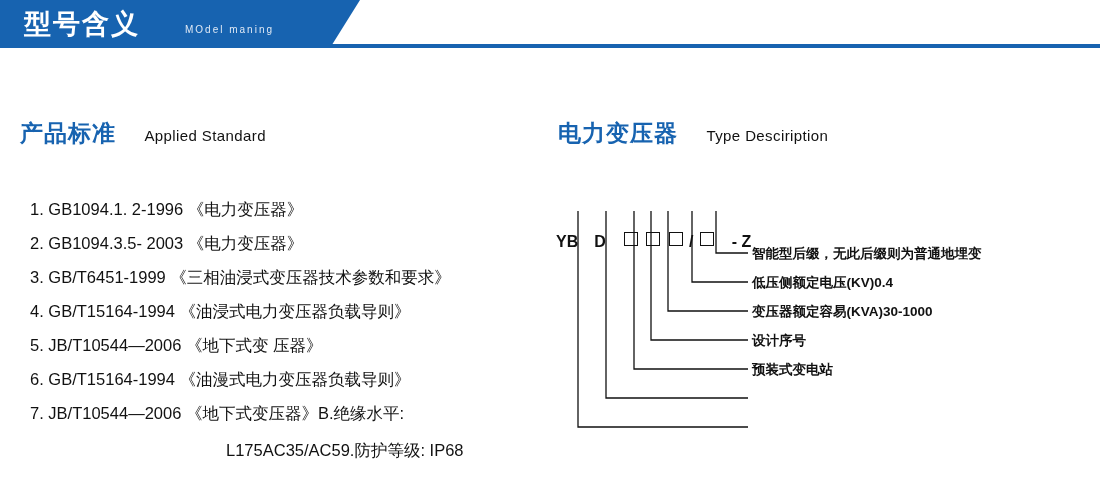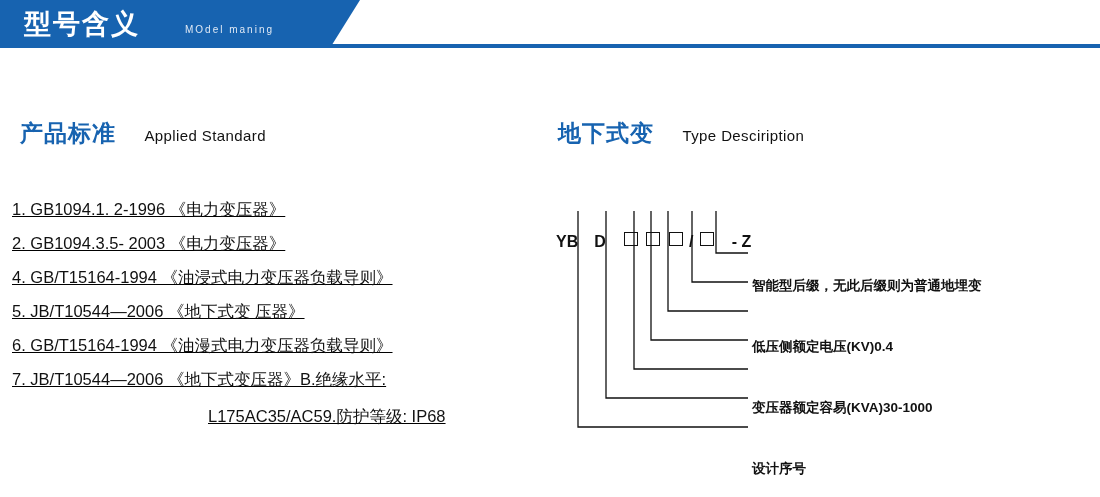--- a/index.html
+++ b/index.html
@@ -80,24 +80,23 @@
     margin-left: 24px;
     letter-spacing: 0.4px;
     vertical-align: baseline;
   }
   #sec-standard { left: 20px; top: 118px; }
   #sec-type     { left: 558px; top: 118px; }
 
   
   .std-list {
     position: absolute;
-    left: 12px;
+    left: 30px;
     top: 192px;
     width: 520px;
-    text-decoration: underline;
   }
   .std-item {
     font-size: 16.5px;
     color: #111111;
     line-height: 34px;
     white-space: nowrap;
   }
   .std-item .sub {
     display: block;
     padding-left: 196px;
@@ -140,21 +139,20 @@
     top: 54px;
     width: 340px;
   }
   .label-line {
     font-size: 13.5px;
     font-weight: bold;
     color: #111111;
     height: 29px;
     line-height: 29px;
     white-space: nowrap;
-    margin-top: 32px;
   }
 
   
   .leaders {
     position: absolute;
     left: 0;
     top: 0;
     width: 530px;
     height: 270px;
   }
@@ -170,31 +168,32 @@
 </div>
 
 <div class="sec-head" id="sec-standard">
   <span class="cn">产品标准</span>
   <span class="en">Applied Standard</span>
 </div>
 
 <div class="std-list">
   <div class="std-item">1. GB1094.1. 2-1996 《电力变压器》</div>
   <div class="std-item">2. GB1094.3.5- 2003 《电力变压器》</div>
+  <div class="std-item">3. GB/T6451-1999    《三相油浸式变压器技术参数和要求》</div>
   <div class="std-item">4. GB/T15164-1994  《油浸式电力变压器负载导则》</div>
   <div class="std-item">5. JB/T10544—2006 《地下式变 压器》</div>
   <div class="std-item">6. GB/T15164-1994  《油漫式电力变压器负载导则》</div>
   <div class="std-item">7. JB/T10544—2006 《地下式变压器》B.绝缘水平:</div>
   <div class="std-item">
     <span class="sub">L175AC35/AC59.防护等级: IP68</span>
   </div>
 </div>
 
 <div class="sec-head" id="sec-type">
-  <span class="cn">地下式变</span>
+  <span class="cn">电力变压器</span>
   <span class="en">Type Desciription</span>
 </div>
 
 <div class="diagram">
 
   <div class="code-row">
     <span>YB</span>
     <span class="gap"></span>
     <span>D</span>
     <span class="gap"></span>

